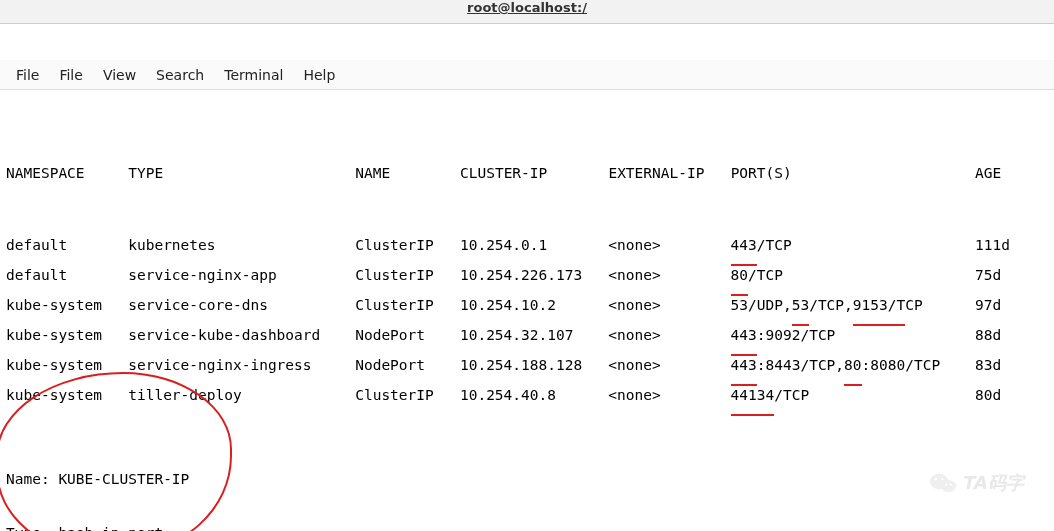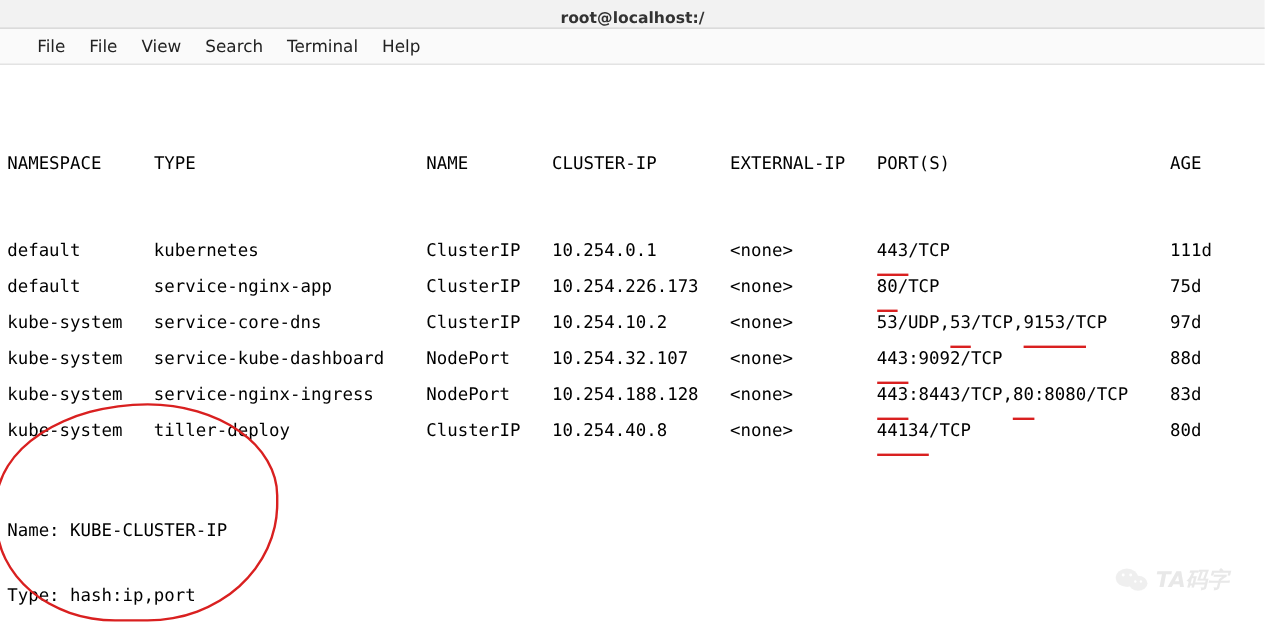--- a/index.html
+++ b/index.html
@@ -11,35 +11,37 @@
     width: 1054px;
     height: 531px;
     overflow: hidden;
     position: relative;
   }
   .titlebar {
     height: 24px;
     background: #f2f2f2;
     border-bottom: 1px solid #ccc;
     display: flex;
-    align-items: flex-end;
+    align-items: flex-start;
     justify-content: center;
     font-size: 13px;
     font-weight: 700;
     color: #333;
+    text-decoration: underline;
   }
   .menubar {
     height: 30px;
     background: #fafafa;
     border-bottom: 1px solid #ddd;
     display: flex;
     align-items: center;
-    padding: 0 21px;
+    padding: 0 6px;
     font-size: 14px;
     color: #222;
+    margin-top: 36px;
   }
   .menubar .menuitem {
     padding: 4px 10px;
     cursor: pointer;
   }
   .terminal {
     position: relative;
     padding: 2px 6px 6px 6px;
     font-family: "DejaVu Sans Mono", "Liberation Mono", monospace;
     font-size: 14.5px;

